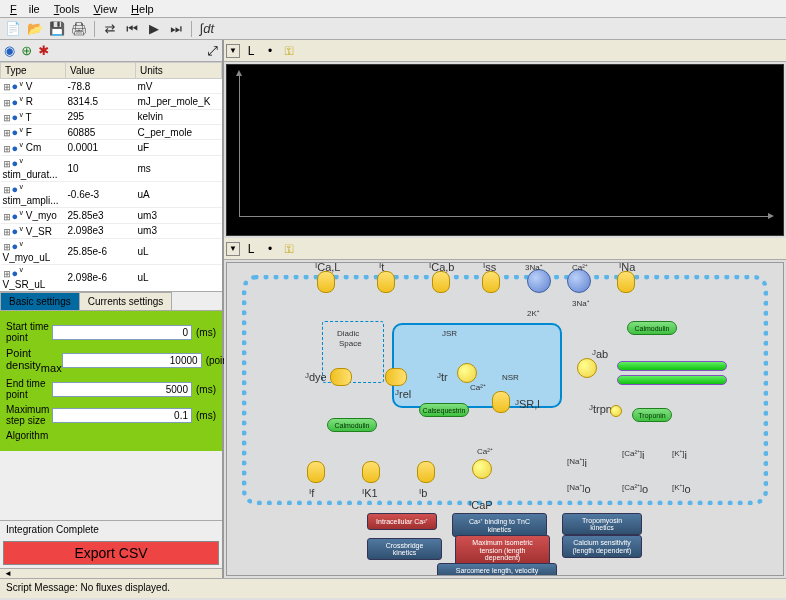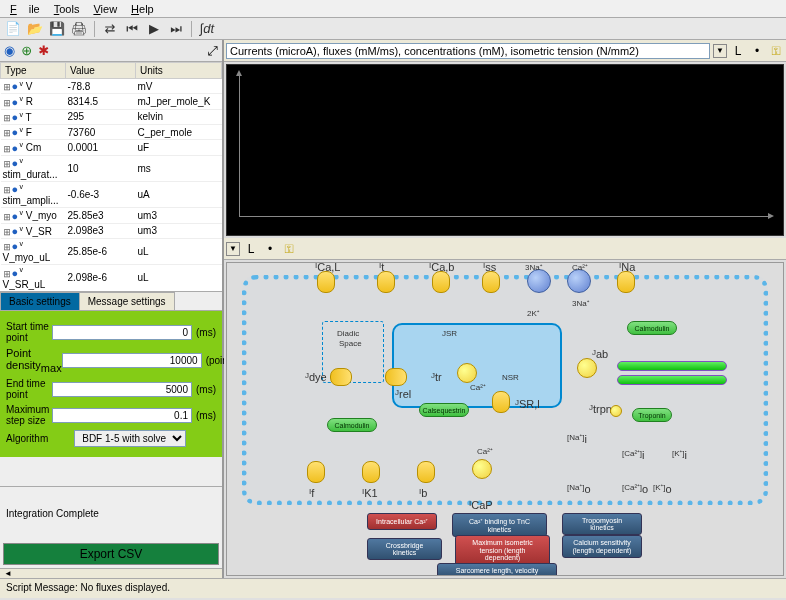--- a/index.html
+++ b/index.html
@@ -26,22 +26,22 @@
 .tabs { display: flex; background: #eee; border-bottom: 1px solid #aaa; }
 .tab { padding: 3px 8px; border: 1px solid #aaa; border-bottom: none; background: #ece9d8; margin-right: -1px; font-size: 10px; }
 .tab.active { background: #0369a1; }
 .settings { padding: 6px; background: #84cc16; flex: 0 0 auto; }
 .setting-row { display: flex; align-items: center; margin: 4px 0; }
 .setting-row label { width: 90px; font-size: 10px; }
 .setting-row input, .setting-row select { flex: 1; border: 1px solid #7f9db9; padding: 1px 3px; font-size: 10px; text-align: right; }
 .setting-row select { text-align: left; }
 .setting-row .unit { width: 38px; font-size: 10px; padding-left: 4px; }
 .spacer { flex: 1; }
-.status-line { padding: 21px 6px; font-size: 10px; border-top: 1px solid #aaa; background: #eee; }
-.export-btn { width: 100%; padding: 3px; border: 1px solid #888; background: #15803d; font-size: 12px; }
+.status-line { padding: 3px 6px; font-size: 10px; border-top: 1px solid #aaa; background: #eee; }
+.export-btn { width: 100%; padding: 3px; border: 1px solid #888; background: #ef4444; font-size: 14px; }
 .right-toolbar { height: 22px; background: #ece9d8; border-bottom: 1px solid #aaa; display: flex; align-items: center; padding: 2px; gap: 3px; }
 .combo { flex: 1; border: 1px solid #7f9db9; background: white; padding: 1px 3px; font-size: 10px; height: 16px; display: flex; align-items: center; }
 .combo-arrow { width: 14px; height: 14px; background: #ece9d8; border: 1px solid #888; display: flex; align-items: center; justify-content: center; font-size: 8px; }
 .ricon { width: 16px; height: 16px; display: flex; align-items: center; justify-content: center; font-size: 12px; }
 .plot { height: 172px; background: black; border: 1px solid #333; position: relative; margin: 2px; }
 .plot .axis-y { position: absolute; left: 12px; top: 8px; bottom: 18px; width: 1px; background: #888; }
 .plot .axis-y::before { content: ''; position: absolute; top: -6px; left: -3px; border: 3px solid transparent; border-bottom: 6px solid #888; }
 .plot .axis-x { position: absolute; left: 12px; right: 12px; bottom: 18px; height: 1px; background: #888; }
 .plot .axis-x::after { content: ''; position: absolute; right: -6px; top: -3px; border: 3px solid transparent; border-left: 6px solid #888; }
 .diagram { flex: 1; background: #ddd; border: 1px solid #999; margin: 2px; overflow: hidden; position: relative; }
@@ -113,21 +113,21 @@
               <td>8314.5</td>
               <td>mJ_per_mole_K</td>
             </tr>
             <tr>
               <td><span class="exp">⊞</span><span class="dot">●</span><sup style="font-size:7px">v</sup> T</td>
               <td>295</td>
               <td>kelvin</td>
             </tr>
             <tr>
               <td><span class="exp">⊞</span><span class="dot">●</span><sup style="font-size:7px">v</sup> F</td>
-              <td>73760</td>
+              <td>60885</td>
               <td>C_per_mole</td>
             </tr>
             <tr>
               <td><span class="exp">⊞</span><span class="dot">●</span><sup style="font-size:7px">v</sup> Cm</td>
               <td>0.0001</td>
               <td>uF</td>
             </tr>
             <tr>
               <td><span class="exp">⊞</span><span class="dot">●</span><sup style="font-size:7px">v</sup> stim_durat...</td>
               <td>10</td>
@@ -161,21 +161,21 @@
             <tr>
               <td> g_Na</td>
               <td>0.8e-3</td>
               <td>mSi</td>
             </tr>
           </tbody>
       </table>
     </div>
     <div class="tabs">
       <div class="tab active">Basic settings</div>
-      <div class="tab">Message settings</div>
+      <div class="tab">Currents settings</div>
     </div>
     <div class="settings">
       <div class="setting-row">
         <label>Start time point</label>
         <input value="0" style="">
         <span class="unit">(ms)</span>
       </div>
       <div class="setting-row">
         <label><span>Point density</span><sub>max</sub></label>
         <input value="10000" style="">
@@ -186,37 +186,33 @@
         <input value="5000" style="">
         <span class="unit">(ms)</span>
       </div>
       <div class="setting-row">
         <label>Maximum step size</label>
         <input value="0.1" style="">
         <span class="unit">(ms)</span>
       </div>
       <div class="setting-row">
         <label>Algorithm</label>
-        <select><option>BDF 1-5 with solve</option></select>
         <span class="unit"></span>
       </div>
     </div>
     <div class="spacer"></div>
     <div class="status-line">Integration Complete</div>
     <div style="padding:3px"><button class="export-btn">Export CSV</button></div>
     <div style="height:10px;background:#ece9d8;border-top:1px solid #aaa;display:flex;align-items:center">
         <span style="font-size:8px;padding-left:4px">◄</span>
       </div>
   </div>
 
   <div class="right">
     <div class="right-toolbar">
-      <div class="combo">
-          <span>Currents (microA), fluxes (mM/ms), concentrations (mM), isometric tension (N/mm2)</span>
-        </div>
       <div class="combo-arrow">▼</div>
       <span class="ricon">L</span>
       <span class="ricon">•</span>
       <span class="ricon" style="color:#c0a000">⚿</span>
     </div>
     <div class="plot">
       <div class="axis-y"></div>
         <div class="axis-x"></div>
     </div>
     <div class="right-toolbar">
@@ -253,21 +249,21 @@
       <span class="lbl" style="left:300px;top:44px">2K⁺</span>
       <span class="lbl" style="left:345px;top:34px">3Na⁺</span>
 
       <div class="channel" style="left:105px;top:103px;transform:rotate(90deg)"></div>
       <div class="channel" style="left:160px;top:103px;transform:rotate(90deg)"></div>
       <div class="ysp" style="left:230px;top:100px"></div>
       <div class="channel" style="left:265px;top:128px"></div>
       <div class="ysp" style="left:350px;top:95px"></div>
       <span class="lbl" style="left:78px;top:108px">J<sub>dye</sub></span>
       <span class="lbl" style="left:168px;top:125px">J<sub>rel</sub></span>
-      <span class="lbl" style="left:204px;top:108px">J<sub>tr</sub></span>
+      <span class="lbl" style="left:210px;top:108px">J<sub>tr</sub></span>
       <span class="lbl" style="left:243px;top:118px">Ca²⁺</span>
       <span class="lbl" style="left:288px;top:135px">J<sub>SR,l</sub></span>
       <span class="lbl" style="left:365px;top:85px">J<sub>ab</sub></span>
       <span class="lbl" style="left:362px;top:140px">J<sub>trpn</sub></span>
       <div class="calm" style="left:100px;top:155px">Calmodulin</div>
       <div class="calm" style="left:192px;top:140px">Calsequestrin</div>
       <div class="calm" style="left:400px;top:58px">Calmodulin</div>
       <div class="calm" style="left:405px;top:145px;width:40px">Troponin</div>
       <div class="ysp" style="left:383px;top:142px;width:12px;height:12px"></div>
 
@@ -276,26 +272,26 @@
 
       <div class="channel" style="left:80px;top:198px"></div>
       <div class="channel" style="left:135px;top:198px"></div>
       <div class="channel" style="left:190px;top:198px"></div>
       <div class="ysp" style="left:245px;top:196px"></div>
       <span class="lbl" style="left:82px;top:224px">I<sub>f</sub></span>
       <span class="lbl" style="left:135px;top:224px">I<sub>K1</sub></span>
       <span class="lbl" style="left:192px;top:224px">I<sub>b</sub></span>
       <span class="lbl" style="left:242px;top:236px">I<sub>CaP</sub></span>
       <span class="lbl" style="left:250px;top:182px">Ca²⁺</span>
-      <span class="lbl" style="left:340px;top:168px">[Na⁺]<sub>i</sub></span>
+      <span class="lbl" style="left:340px;top:192px">[Na⁺]<sub>i</sub></span>
       <span class="lbl" style="left:395px;top:184px">[Ca²⁺]<sub>i</sub></span>
       <span class="lbl" style="left:445px;top:184px">[K⁺]<sub>i</sub></span>
       <span class="lbl" style="left:340px;top:218px">[Na⁺]<sub>o</sub></span>
       <span class="lbl" style="left:395px;top:218px">[Ca²⁺]<sub>o</sub></span>
-      <span class="lbl" style="left:426px;top:218px">[K⁺]<sub>o</sub></span>
+      <span class="lbl" style="left:445px;top:218px">[K⁺]<sub>o</sub></span>
 
       <div class="flow-box fb-red" style="left:140px;top:250px;width:70px">Intracellular Ca²⁺</div>
       <div class="flow-box fb-blue" style="left:225px;top:250px;width:95px">Ca²⁺ binding to TnC kinetics</div>
       <div class="flow-box fb-blue" style="left:335px;top:250px;width:80px">Tropomyosin kinetics</div>
       <div class="flow-box fb-blue" style="left:140px;top:275px;width:75px">Crossbridge kinetics</div>
       <div class="flow-box fb-red" style="left:228px;top:272px;width:95px;line-height:1.1">Maximum isometric tension (length dependent)</div>
       <div class="flow-box fb-blue" style="left:335px;top:272px;width:80px;line-height:1.1">Calcium sensitivity (length dependent)</div>
       <div class="flow-box fb-blue" style="left:210px;top:300px;width:120px">Sarcomere length, velocity</div>
     </div>
   </div>

